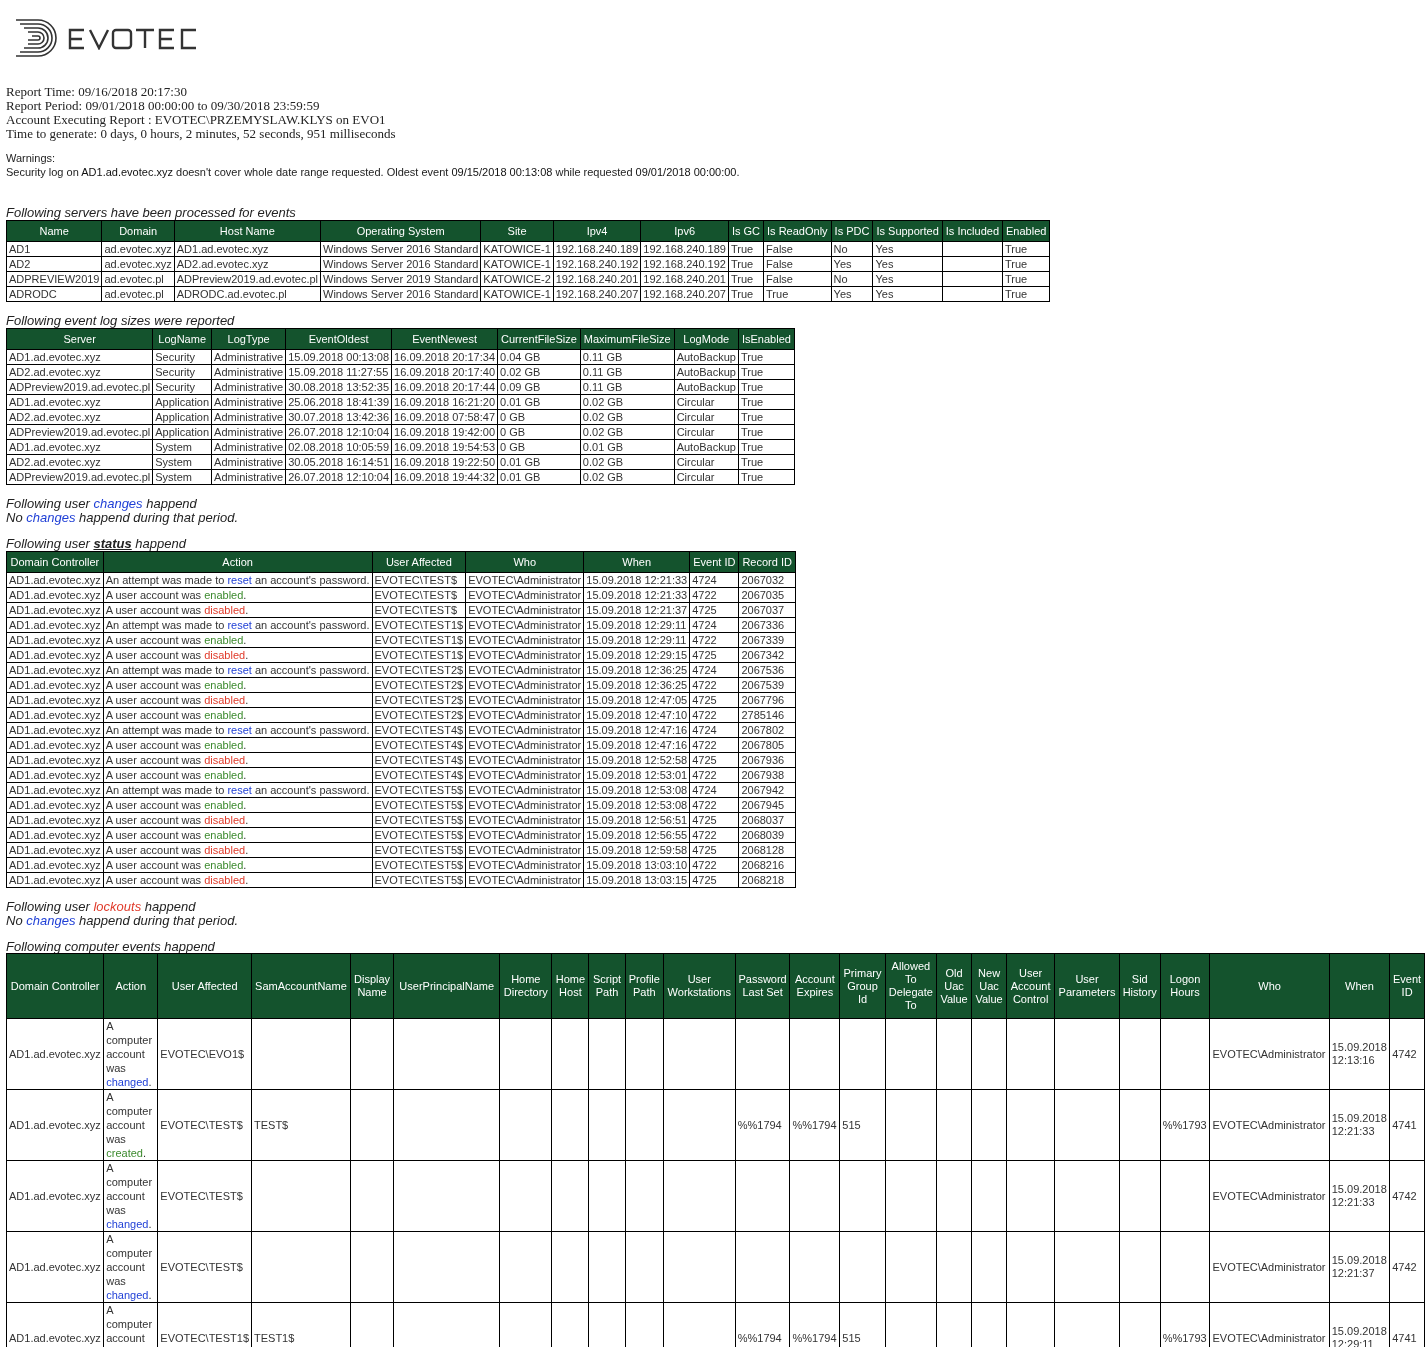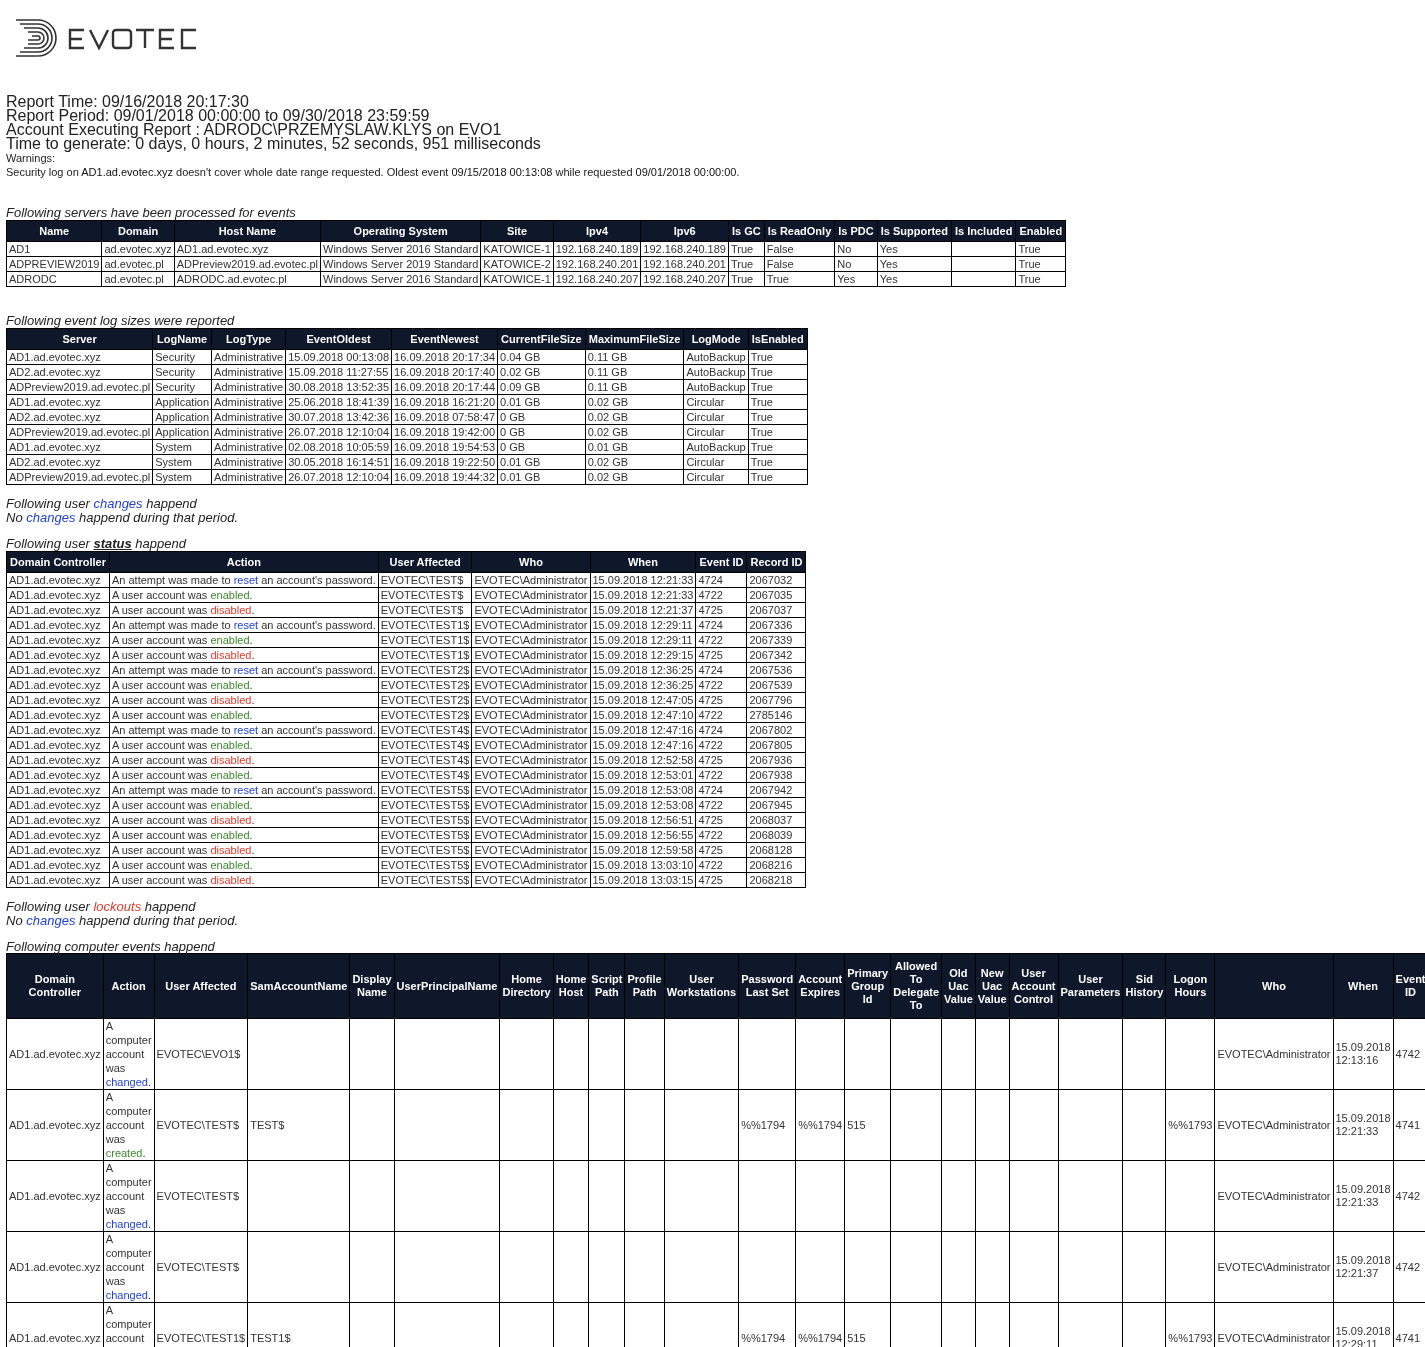--- a/index.html
+++ b/index.html
@@ -1,32 +1,32 @@
 <!DOCTYPE html>
 <html><head>
 <meta charset="utf-8">
 <style>
   html, body { margin:0; padding:0; background:#ffffff; }
   body {
     width:1425px; height:1347px; overflow:hidden; position:relative;
     font-family:"Liberation Sans", sans-serif; font-size:11px; color:#222;
   }
   .logo { position:absolute; left:14px; top:16px; width:190px; height:44px; }
-  .meta { position:absolute; left:6px; top:95px; line-height:14px; font-size:16px; color:#222; }
+  .meta { position:absolute; left:6px; top:85px; line-height:14px; font-size:13px; color:#222;font-family:Liberation Serif, serif; }
   .meta .line { white-space:nowrap; }
   .warn { position:absolute; left:6px; top:151px; line-height:14px; white-space:nowrap; }
   .warn b { font-weight:normal; color:#111; }
   .caption { position:absolute; left:6px; font-style:italic; font-size:13px; color:#222; white-space:nowrap; }
   .kw-blue { color:#1f3fd6; }
   .kw-red { color:#e03a2a; }
   .kw-green { color:#3c8a2e; }
   .kw-status { font-weight:bold; text-decoration:underline; }
   table.rep { position:absolute; left:6px; border-collapse:collapse; font-size:11px; }
   table.rep th {
-    background:#0f172a; color:#fff; font-weight:bold; border:1px solid #000;
+    background:#14532d; color:#fff; font-weight:normal; border:1px solid #000;
     padding:1px 3px; height:18px; white-space:nowrap; text-align:center;
   }
   table.rep td { border:1px solid #000; padding:0 2px; height:14px; white-space:nowrap; color:#333; }
   table.comp th { white-space:normal; line-height:13px; height:62px; padding:1px 2px; }
   table.comp td { height:70px; vertical-align:middle; }
   table.comp td.wrap { white-space:normal; width:48px; line-height:14px; vertical-align:top; }
 </style>
 </head>
 <body>
 
@@ -48,21 +48,21 @@
       <path d="M68 2 H86 M77 2 V20"></path>
       <path d="M106 2 H92 V20 H106 M92 11 H104"></path>
       <path d="M128 2 H114 V20 H128"></path>
     </g>
   </svg>
 </div>
 
 <div class="meta">
   <div class="line"><span>Report Time:</span> <span>09/16/2018 20:17:30</span></div>
   <div class="line"><span>Report Period:</span> <span>09/01/2018 00:00:00 to 09/30/2018 23:59:59</span></div>
-  <div class="line"><span>Account Executing Report :</span> <span>ADRODC\PRZEMYSLAW.KLYS on EVO1</span></div>
+  <div class="line"><span>Account Executing Report :</span> <span>EVOTEC\PRZEMYSLAW.KLYS on EVO1</span></div>
   <div class="line"><span>Time to generate:</span> <span>0 days, 0 hours, 2 minutes, 52 seconds, 951 milliseconds</span></div>
 </div>
 
 <div class="warn">
   <div>Warnings:</div>
   <div><span>Security</span><span> log on </span><b>AD1.ad.evotec.xyz</b><span> doesn't cover whole date range requested. Oldest event </span><b>09/15/2018 00:13:08</b><span> while requested </span><b>09/01/2018 00:00:00</b><span>.</span></div>
 </div>
 
 <div class="caption" style="top:205px">Following servers have been processed for events</div>
 <table class="rep" style="top:220px">
@@ -88,20 +88,35 @@
         <td>AD1</td>
         <td>ad.evotec.xyz</td>
         <td>AD1.ad.evotec.xyz</td>
         <td>Windows Server 2016 Standard</td>
         <td>KATOWICE-1</td>
         <td>192.168.240.189</td>
         <td>192.168.240.189</td>
         <td>True</td>
         <td>False</td>
         <td>No</td>
+        <td>Yes</td>
+        <td></td>
+        <td>True</td>
+      </tr>
+      <tr>
+        <td>AD2</td>
+        <td>ad.evotec.xyz</td>
+        <td>AD2.ad.evotec.xyz</td>
+        <td>Windows Server 2016 Standard</td>
+        <td>KATOWICE-1</td>
+        <td>192.168.240.192</td>
+        <td>192.168.240.192</td>
+        <td>True</td>
+        <td>False</td>
+        <td>Yes</td>
         <td>Yes</td>
         <td></td>
         <td>True</td>
       </tr>
       <tr>
         <td>ADPREVIEW2019</td>
         <td>ad.evotec.pl</td>
         <td>ADPreview2019.ad.evotec.pl</td>
         <td>Windows Server 2019 Standard</td>
         <td>KATOWICE-2</td>

